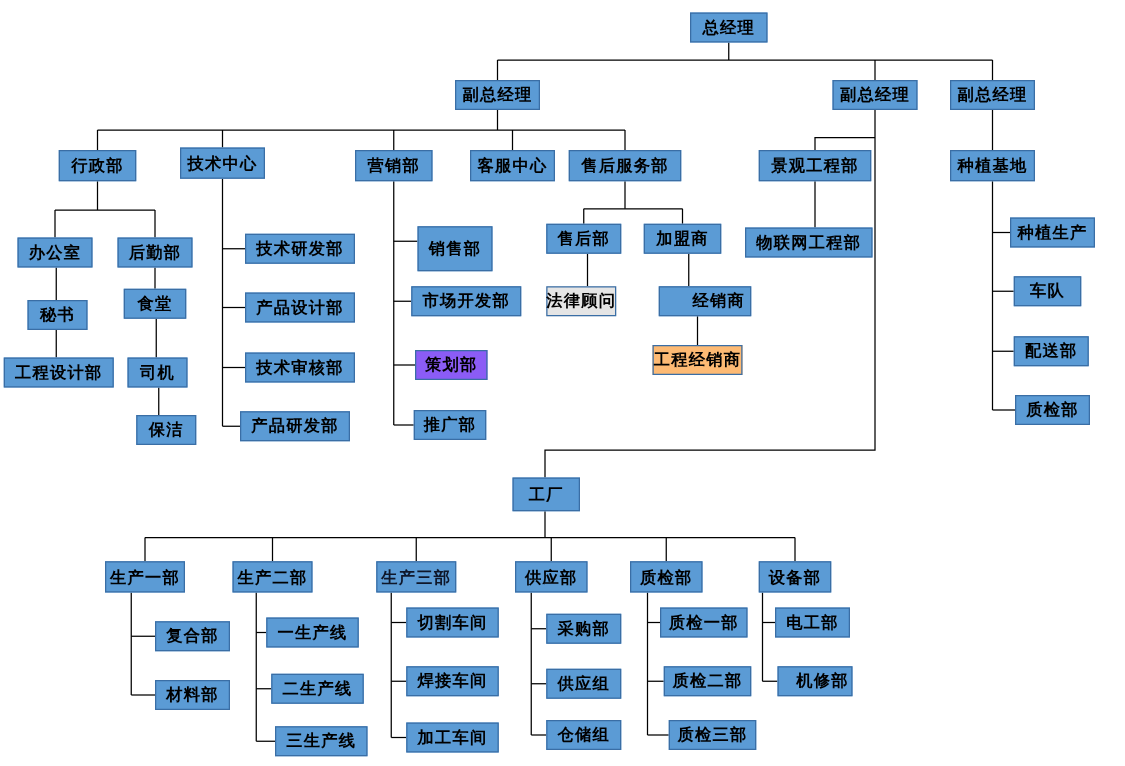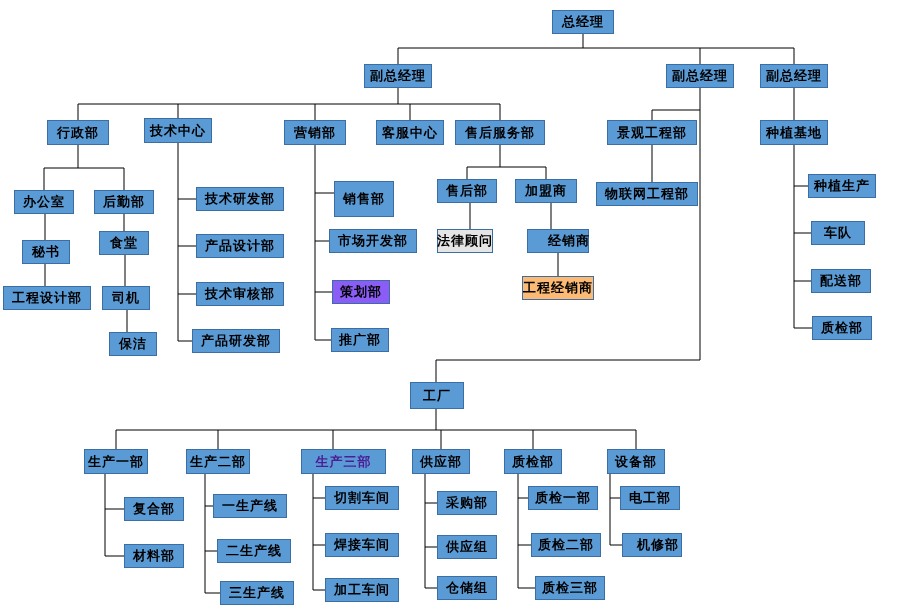--- a/index.html
+++ b/index.html
@@ -130,31 +130,31 @@
       <div class="node" style="left: 196px; top: 234px; width: 88px; height: 24px; background: rgb(91, 155, 213); border-color: rgb(58, 110, 165); color: rgb(0, 0, 0);">产品设计部</div>
       <div class="node" style="left: 196px; top: 282px; width: 88px; height: 24px; background: rgb(91, 155, 213); border-color: rgb(58, 110, 165); color: rgb(0, 0, 0);">技术审核部</div>
       <div class="node" style="left: 192px; top: 329px; width: 88px; height: 24px; background: rgb(91, 155, 213); border-color: rgb(58, 110, 165); color: rgb(0, 0, 0);">产品研发部</div>
       <div class="node" style="left: 334px; top: 181px; width: 60px; height: 36px; background: rgb(91, 155, 213); border-color: rgb(58, 110, 165); color: rgb(0, 0, 0);">销售部</div>
       <div class="node" style="left: 329px; top: 229px; width: 88px; height: 24px; background: rgb(91, 155, 213); border-color: rgb(58, 110, 165); color: rgb(0, 0, 0);">市场开发部</div>
       <div class="node" style="left: 332px; top: 280px; width: 58px; height: 24px; background: #8b5cf6; border-color: rgb(58, 110, 165); color: rgb(0, 0, 0);">策划部</div>
       <div class="node" style="left: 331px; top: 328px; width: 58px; height: 24px; background: rgb(91, 155, 213); border-color: rgb(58, 110, 165); color: rgb(0, 0, 0);">推广部</div>
       <div class="node" style="left: 437px; top: 179px; width: 60px; height: 24px; background: rgb(91, 155, 213); border-color: rgb(58, 110, 165); color: rgb(0, 0, 0);">售后部</div>
       <div class="node" style="left: 515px; top: 179px; width: 62px; height: 24px; background: rgb(91, 155, 213); border-color: rgb(58, 110, 165); color: rgb(0, 0, 0);">加盟商</div>
       <div class="node" style="left: 437px; top: 229px; width: 56px; height: 24px; background: #e5e5e5; border-color: rgb(58, 110, 165); color: rgb(0, 0, 0);">法律顾问</div>
-      <div class="node" style="left: 527px; top: 229px; width: 62px; height: 24px; background: rgb(91, 155, 213); border-color: rgb(58, 110, 165); color: rgb(0, 0, 0); padding-left: 22px;">经销商</div>
+      <div class="node" style="left: 527px; top: 229px; width: 74px; height: 24px; background: rgb(91, 155, 213); border-color: rgb(58, 110, 165); color: rgb(0, 0, 0); padding-left: 22px;">经销商</div>
       <div class="node" style="left: 522px; top: 276px; width: 72px; height: 24px; background: #fdba74; border-color: rgb(58, 110, 165); color: rgb(0, 0, 0);">工程经销商</div>
       <div class="node" style="left: 596px; top: 182px; width: 102px; height: 24px; background: rgb(91, 155, 213); border-color: rgb(58, 110, 165); color: rgb(0, 0, 0);">物联网工程部</div>
       <div class="node" style="left: 808px; top: 174px; width: 68px; height: 24px; background: rgb(91, 155, 213); border-color: rgb(58, 110, 165); color: rgb(0, 0, 0);">种植生产</div>
       <div class="node" style="left: 811px; top: 221px; width: 54px; height: 24px; background: rgb(91, 155, 213); border-color: rgb(58, 110, 165); color: rgb(0, 0, 0);">车队</div>
       <div class="node" style="left: 811px; top: 269px; width: 60px; height: 24px; background: rgb(91, 155, 213); border-color: rgb(58, 110, 165); color: rgb(0, 0, 0);">配送部</div>
       <div class="node" style="left: 812px; top: 316px; width: 60px; height: 24px; background: rgb(91, 155, 213); border-color: rgb(58, 110, 165); color: rgb(0, 0, 0);">质检部</div>
       <div class="node" style="left: 410px; top: 382px; width: 54px; height: 27px; background: rgb(91, 155, 213); border-color: rgb(58, 110, 165); color: rgb(0, 0, 0);">工厂</div>
       <div class="node" style="left: 84px; top: 449px; width: 64px; height: 25px; background: rgb(91, 155, 213); border-color: rgb(58, 110, 165); color: rgb(0, 0, 0);">生产一部</div>
       <div class="node" style="left: 186px; top: 449px; width: 64px; height: 25px; background: rgb(91, 155, 213); border-color: rgb(58, 110, 165); color: rgb(0, 0, 0);">生产二部</div>
-      <div class="node" style="left: 301px; top: 449px; width: 85px; height: 25px; background: rgb(91, 155, 213); border-color: rgb(58, 110, 165); color: #4c1d95;">生产三部</div>
+      <div class="node" style="left: 301px; top: 449px; width: 64px; height: 25px; background: rgb(91, 155, 213); border-color: rgb(58, 110, 165); color: #0f172a;">生产三部</div>
       <div class="node" style="left: 412px; top: 449px; width: 58px; height: 25px; background: rgb(91, 155, 213); border-color: rgb(58, 110, 165); color: rgb(0, 0, 0);">供应部</div>
       <div class="node" style="left: 504px; top: 449px; width: 58px; height: 25px; background: rgb(91, 155, 213); border-color: rgb(58, 110, 165); color: rgb(0, 0, 0);">质检部</div>
       <div class="node" style="left: 607px; top: 449px; width: 58px; height: 25px; background: rgb(91, 155, 213); border-color: rgb(58, 110, 165); color: rgb(0, 0, 0);">设备部</div>
       <div class="node" style="left: 124px; top: 497px; width: 60px; height: 24px; background: rgb(91, 155, 213); border-color: rgb(58, 110, 165); color: rgb(0, 0, 0);">复合部</div>
       <div class="node" style="left: 124px; top: 544px; width: 60px; height: 24px; background: rgb(91, 155, 213); border-color: rgb(58, 110, 165); color: rgb(0, 0, 0);">材料部</div>
       <div class="node" style="left: 213px; top: 494px; width: 74px; height: 24px; background: rgb(91, 155, 213); border-color: rgb(58, 110, 165); color: rgb(0, 0, 0);">一生产线</div>
       <div class="node" style="left: 217px; top: 539px; width: 74px; height: 24px; background: rgb(91, 155, 213); border-color: rgb(58, 110, 165); color: rgb(0, 0, 0);">二生产线</div>
       <div class="node" style="left: 220px; top: 581px; width: 74px; height: 24px; background: rgb(91, 155, 213); border-color: rgb(58, 110, 165); color: rgb(0, 0, 0);">三生产线</div>
       <div class="node" style="left: 325px; top: 486px; width: 74px; height: 24px; background: rgb(91, 155, 213); border-color: rgb(58, 110, 165); color: rgb(0, 0, 0);">切割车间</div>
       <div class="node" style="left: 325px; top: 533px; width: 74px; height: 24px; background: rgb(91, 155, 213); border-color: rgb(58, 110, 165); color: rgb(0, 0, 0);">焊接车间</div>

